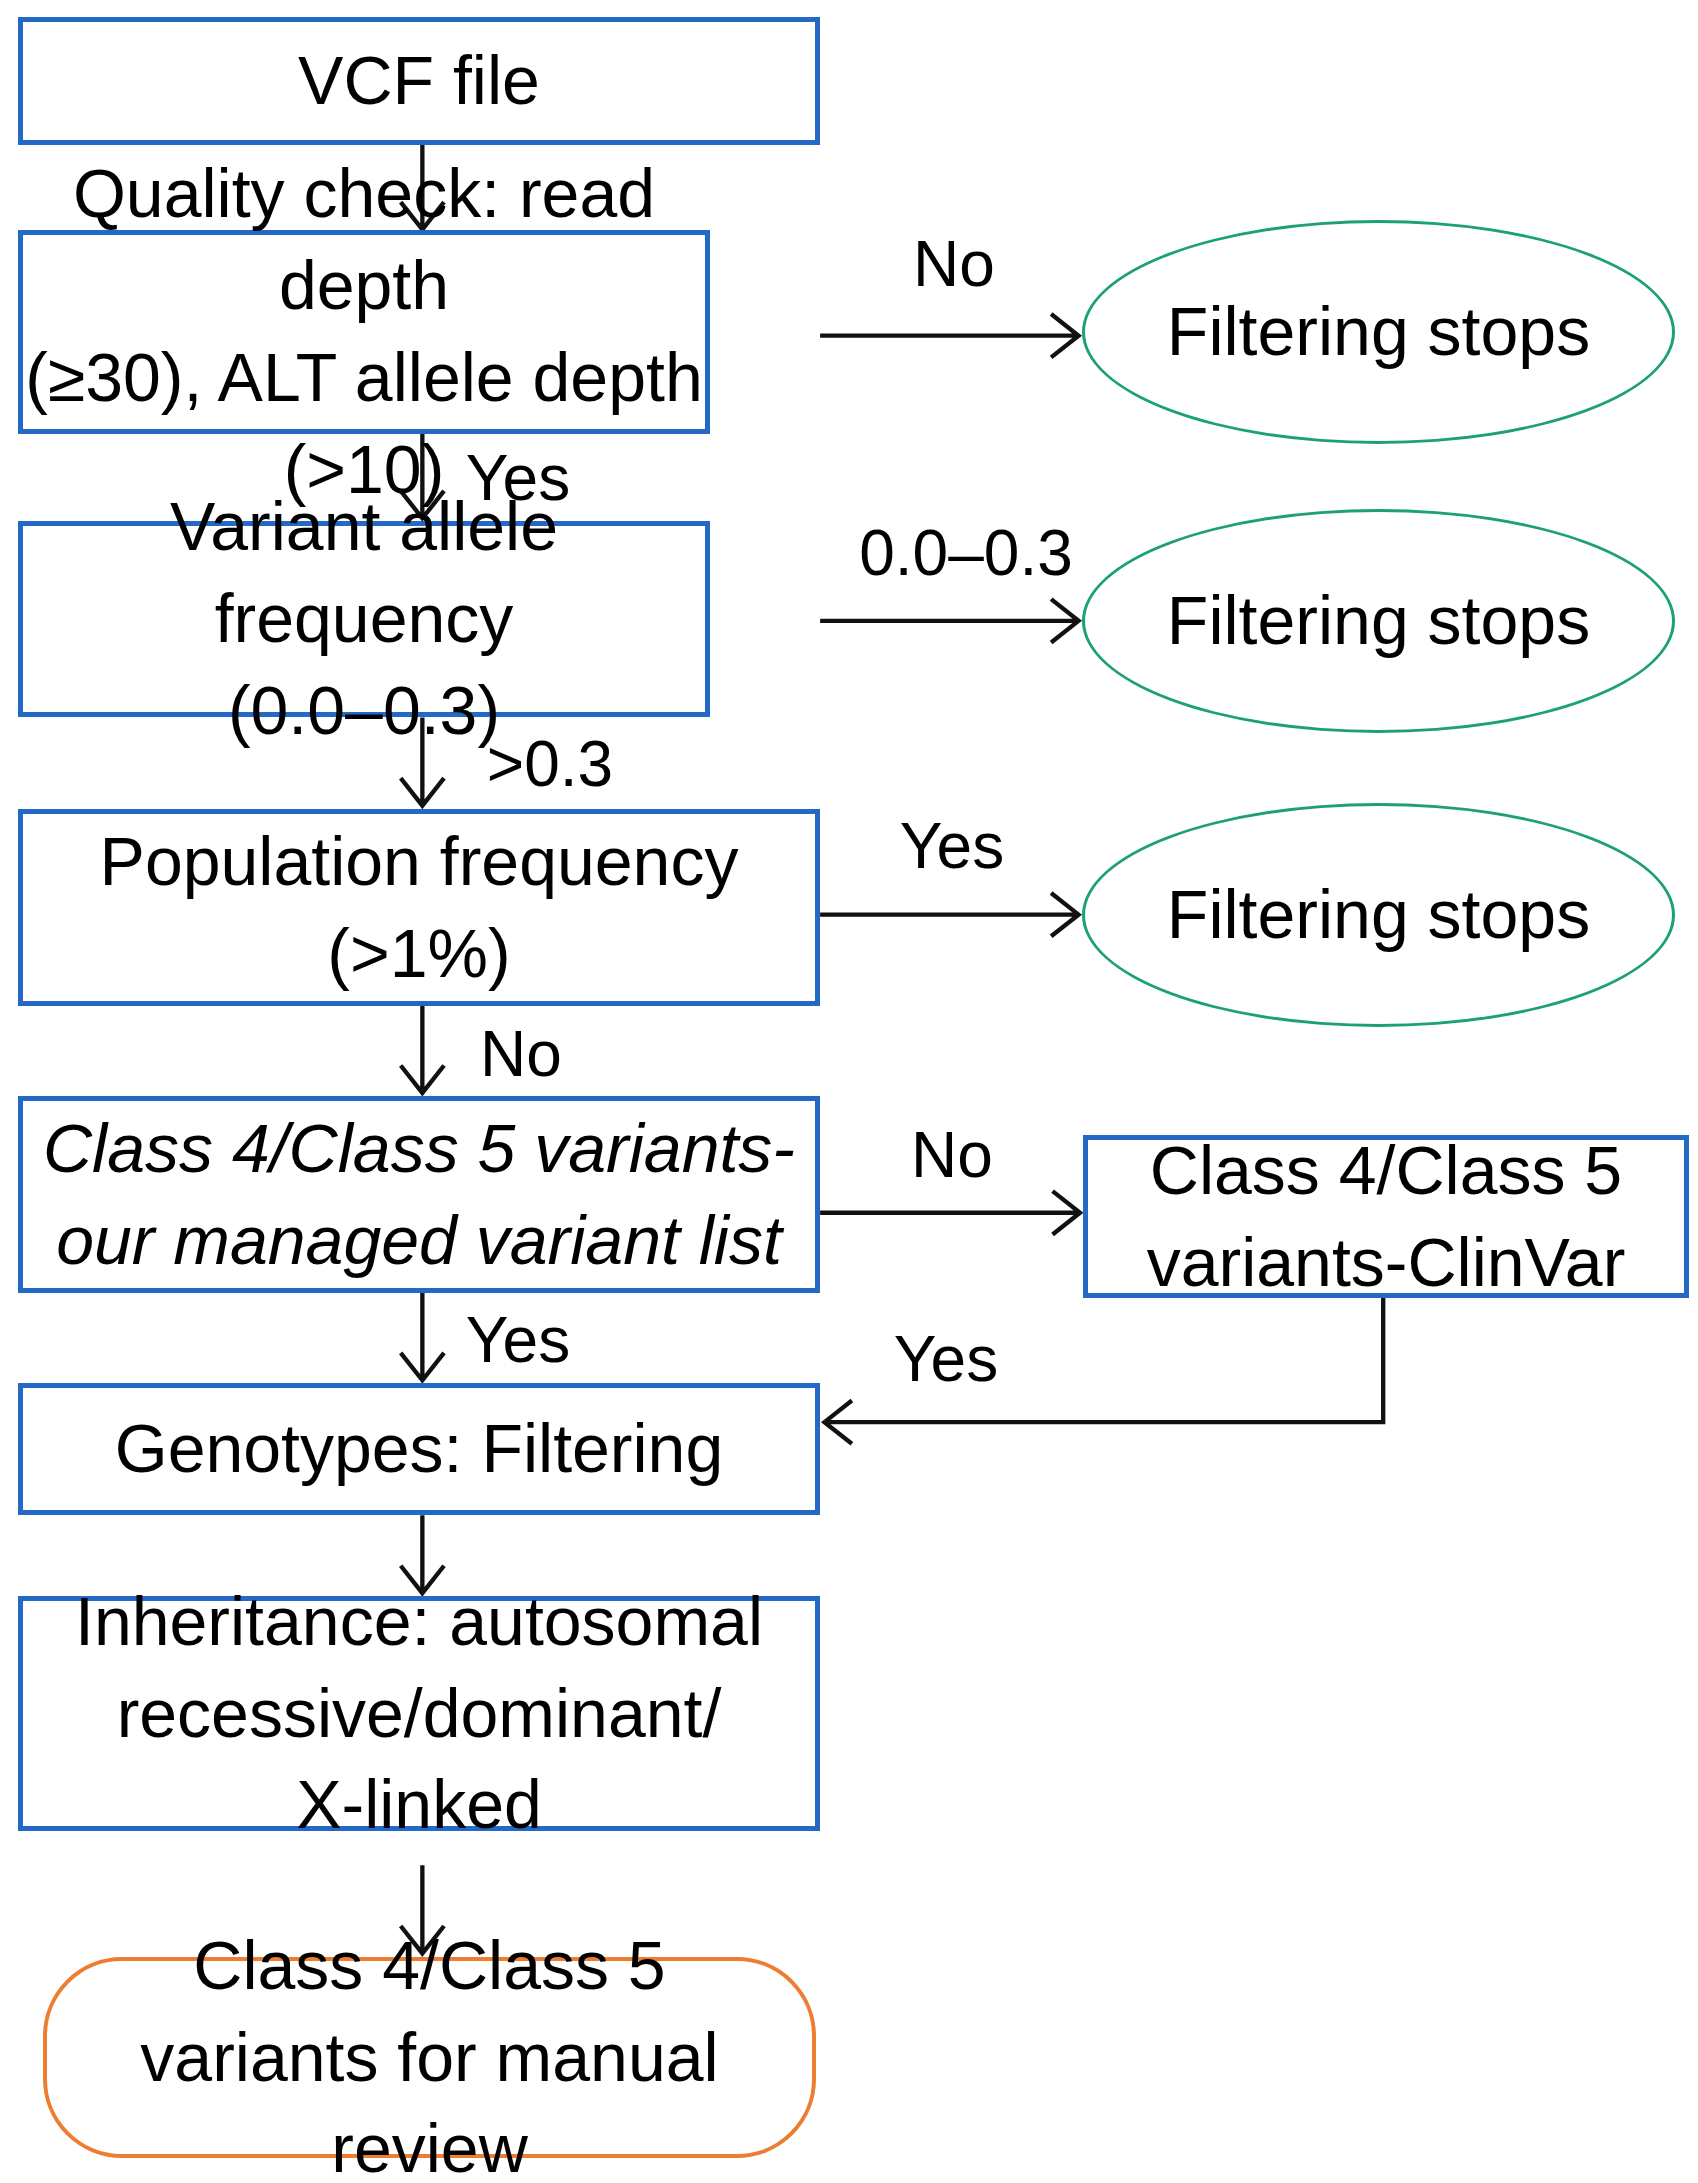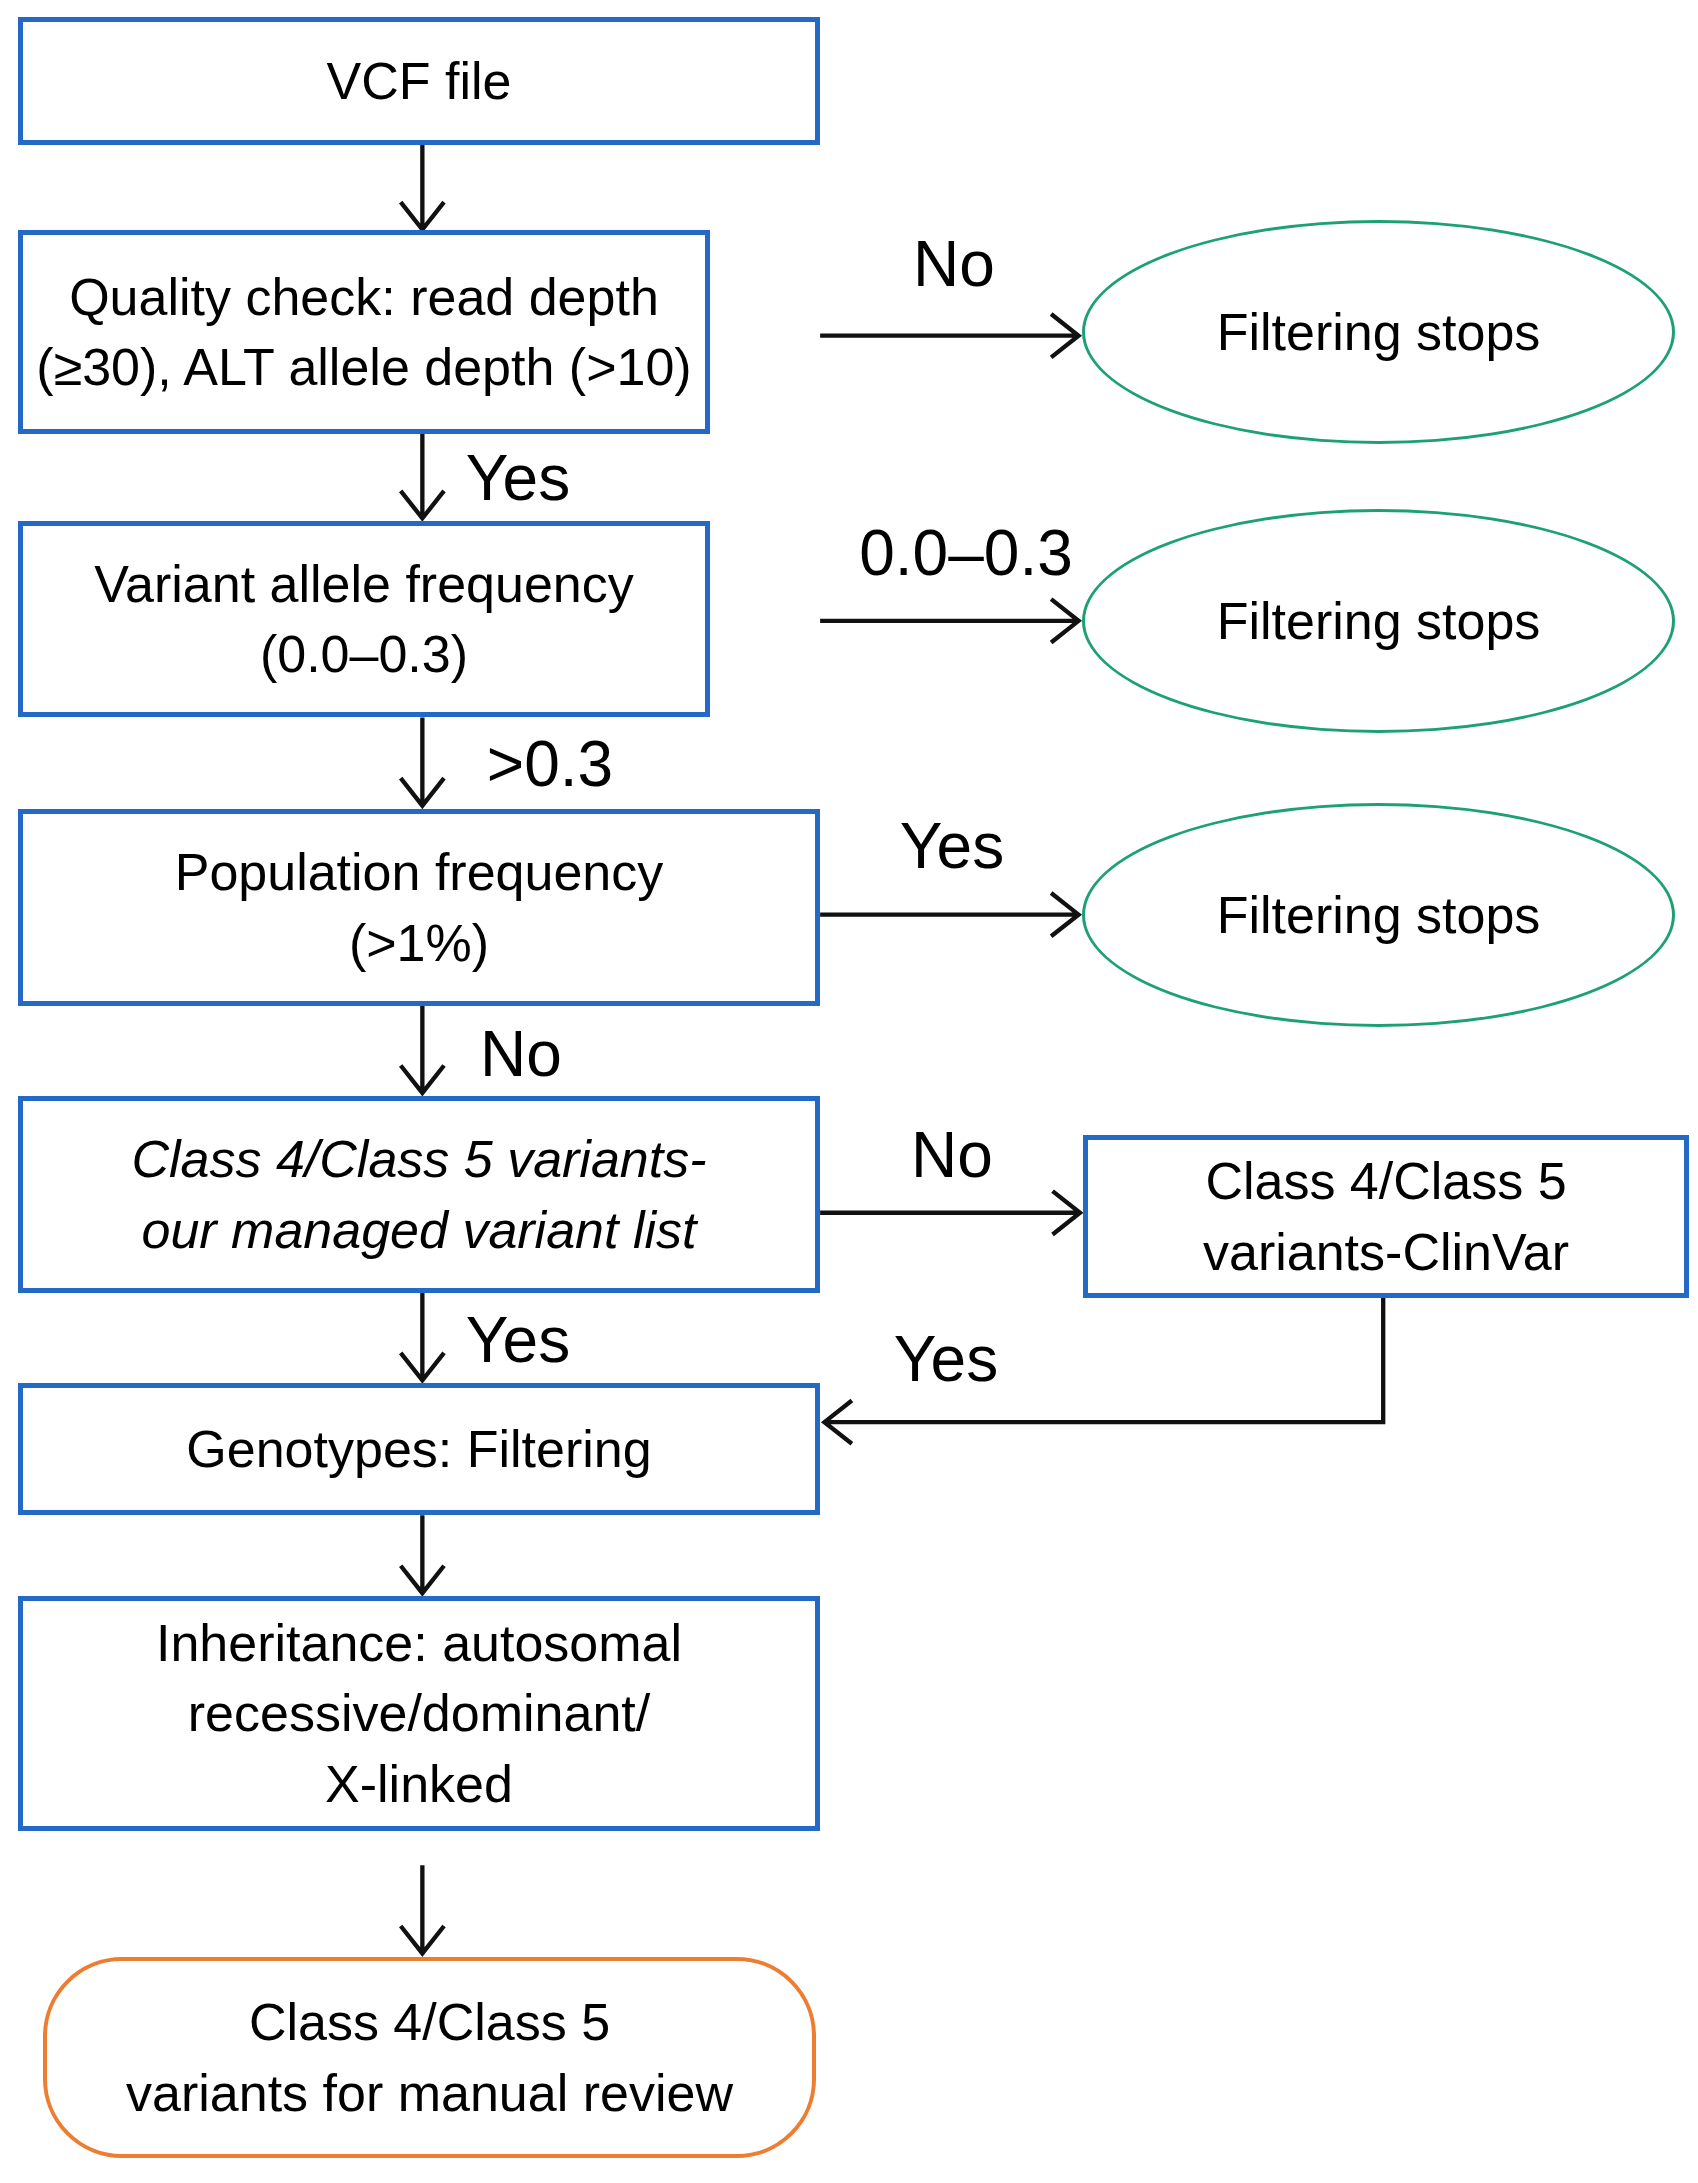--- a/index.html
+++ b/index.html
@@ -8,21 +8,21 @@
     width:1698px;height:2183px;
     background:var(--background,#fff);
     font-family:"Liberation Sans","DejaVu Sans",sans-serif;
     color:var(--text,#000);
     overflow:hidden;
   }
   .node{
     position:absolute;
     display:flex;align-items:center;justify-content:center;
     text-align:center;
-    font-size:52px;line-height:1.35;
+    font-size:68px;line-height:1.35;
     white-space:pre-line;
     box-sizing:border-box;
     background:#fff;
   }
   .rect{border:5px solid var(--box_border,#2569c6);}
   .stop{border:3.6px solid var(--stop_border,#1da173);border-radius:50%;}
   .review{border:4.3px solid var(--review_border,#ed7d31);border-radius:79px;}
   .edge-label{
     position:absolute;
     transform:translate(-50%,-50%);

